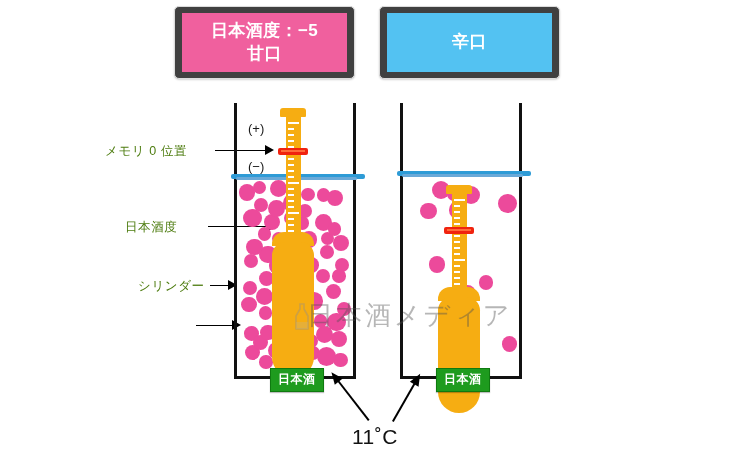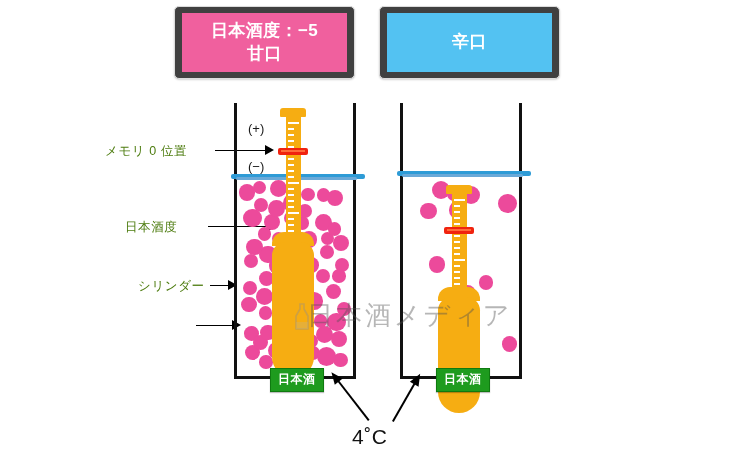--- a/index.html
+++ b/index.html
@@ -401,15 +401,15 @@
   <div id="temp-arrows">
       <div class="temp-arrow" style="left: 368px; top: 421px; width: 62.0081px; height: 2px; transform: rotate(-127.794deg);">
         <div class="temp-shaft" style="left: 0px; top: 0px; width: 53.0081px;"></div>
         <div class="temp-head" style="left: 50.0081px; top: -5px; transform: rotate(90deg);"></div>
       </div>
       <div class="temp-arrow" style="left: 392px; top: 421px; width: 56.4358px; height: 2px; transform: rotate(-60.2551deg);">
         <div class="temp-shaft" style="left: 0px; top: 0px; width: 47.4358px;"></div>
         <div class="temp-head" style="left: 44.4358px; top: -5px; transform: rotate(90deg);"></div>
       </div>
     </div>
-  <div id="temp-label">4˚C</div>
+  <div id="temp-label">11˚C</div>
 
 </div>
 
 </body></html>

